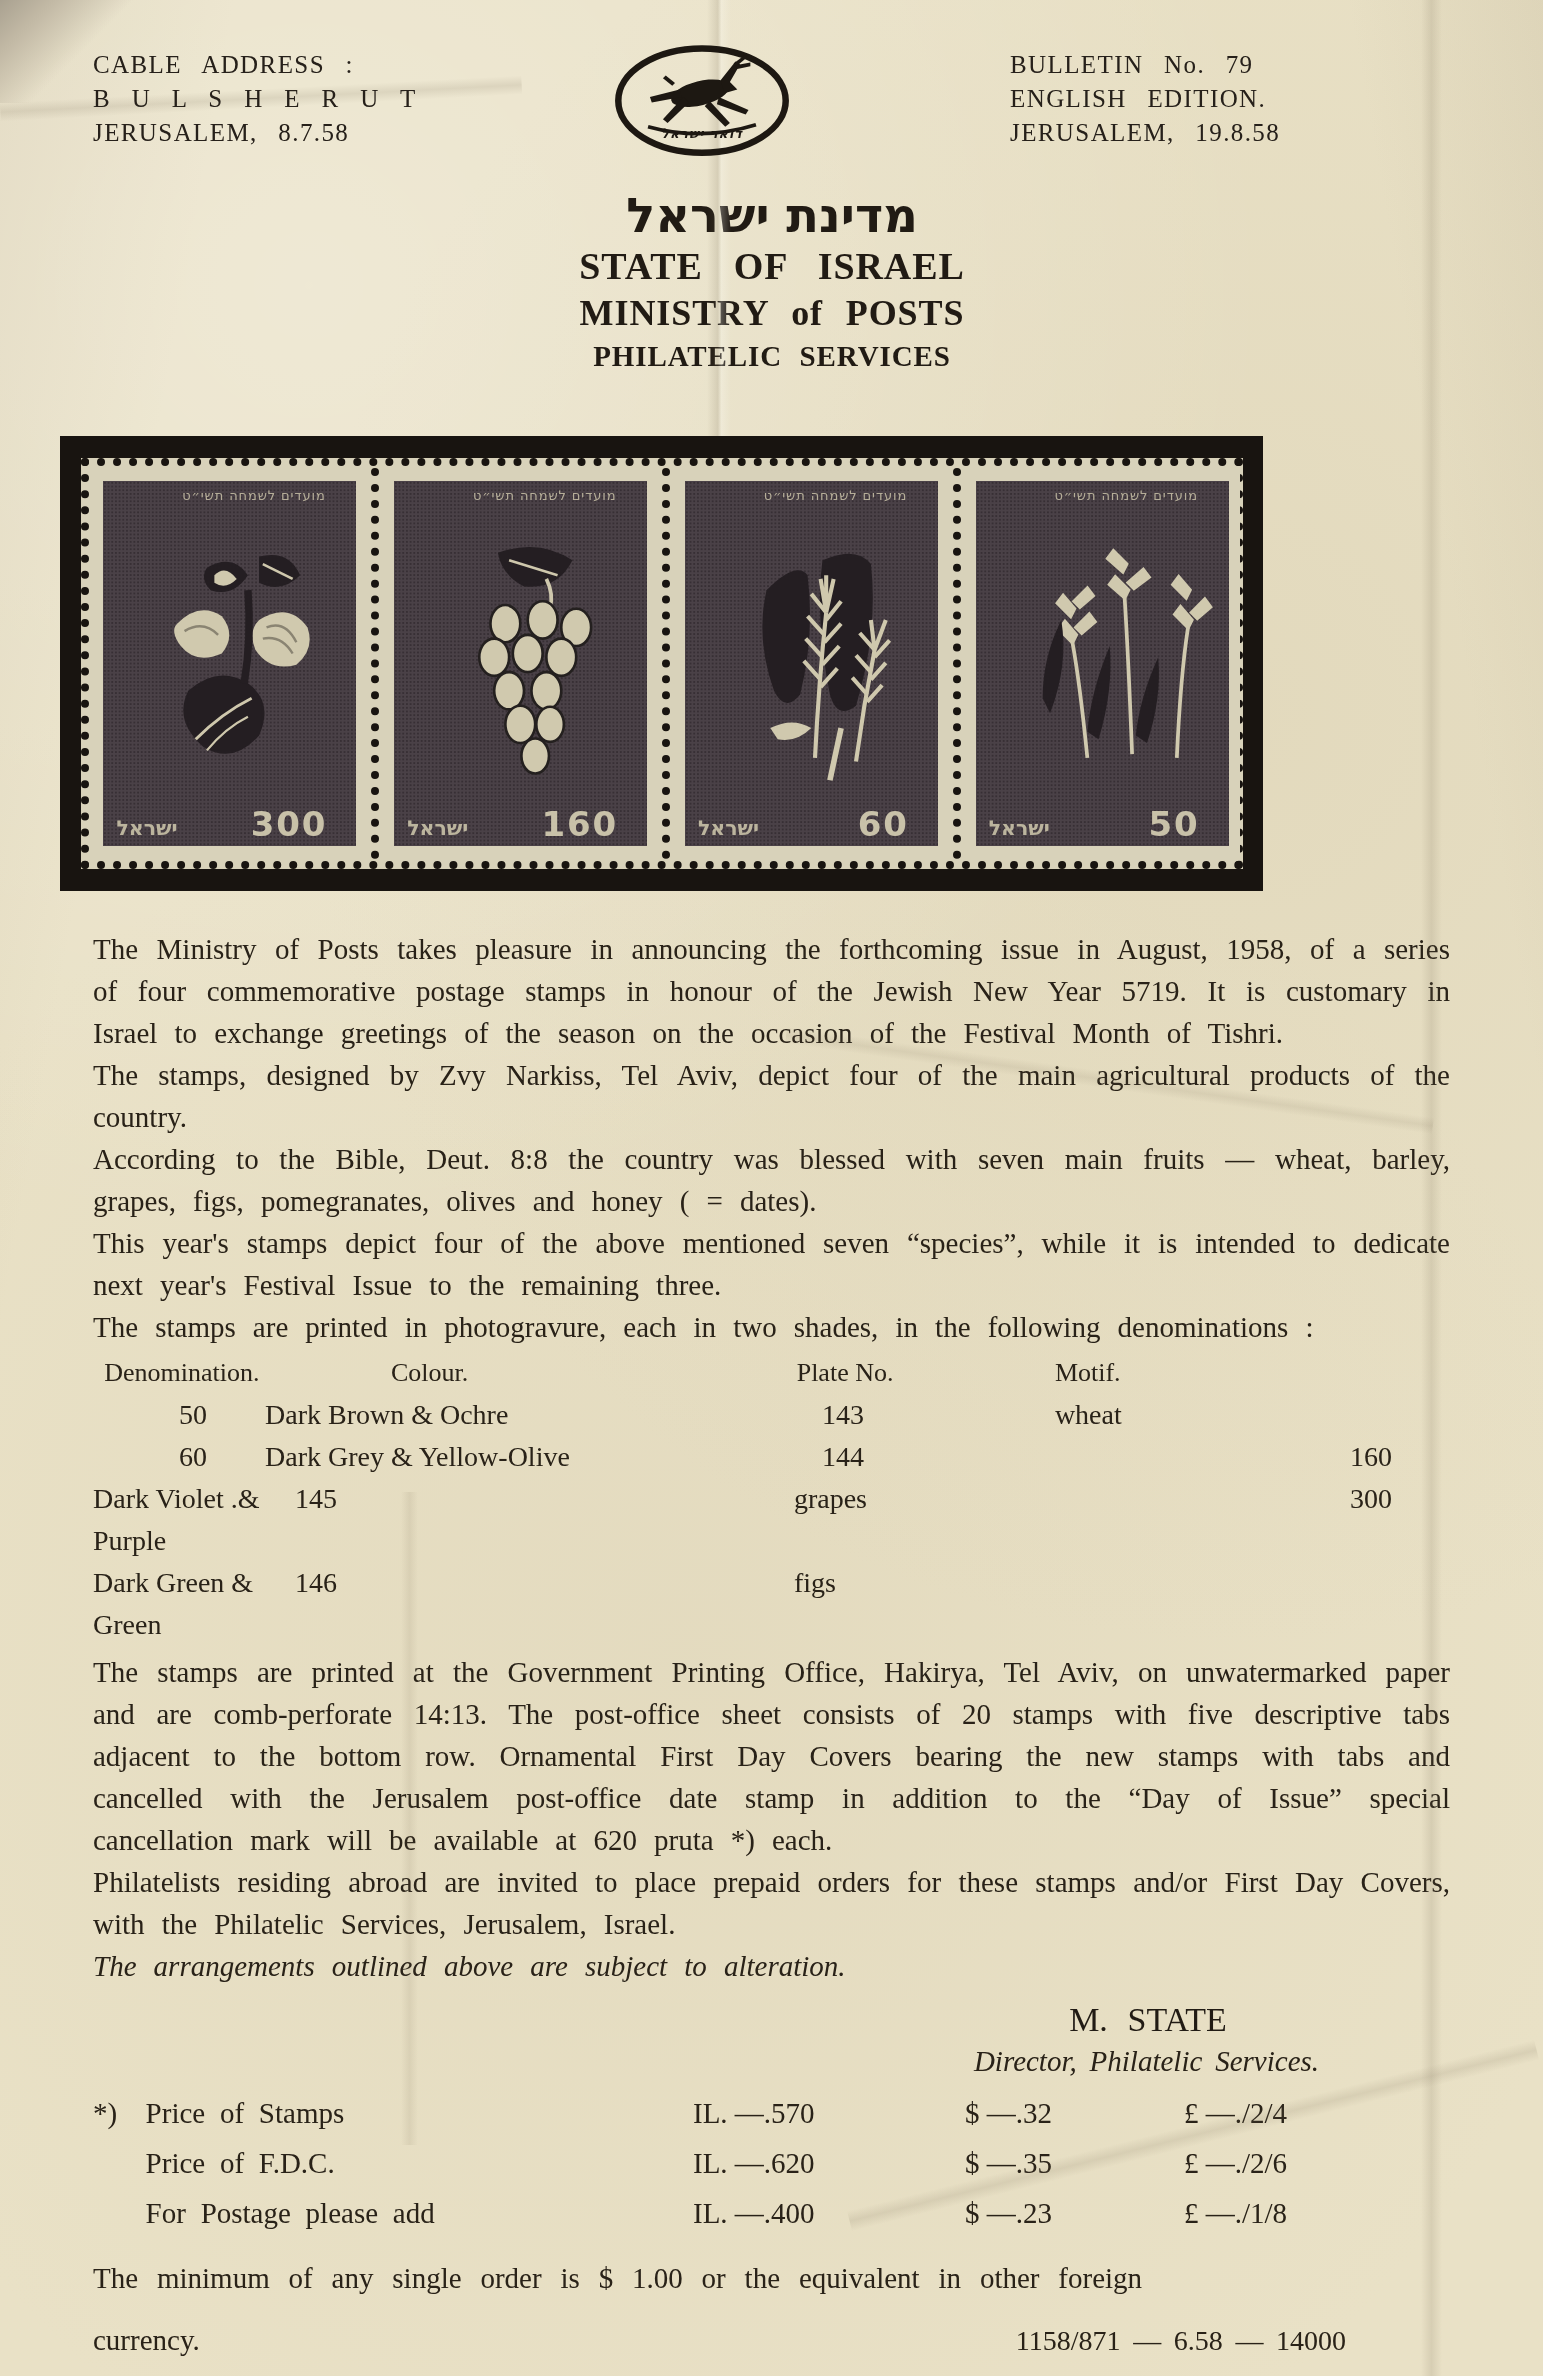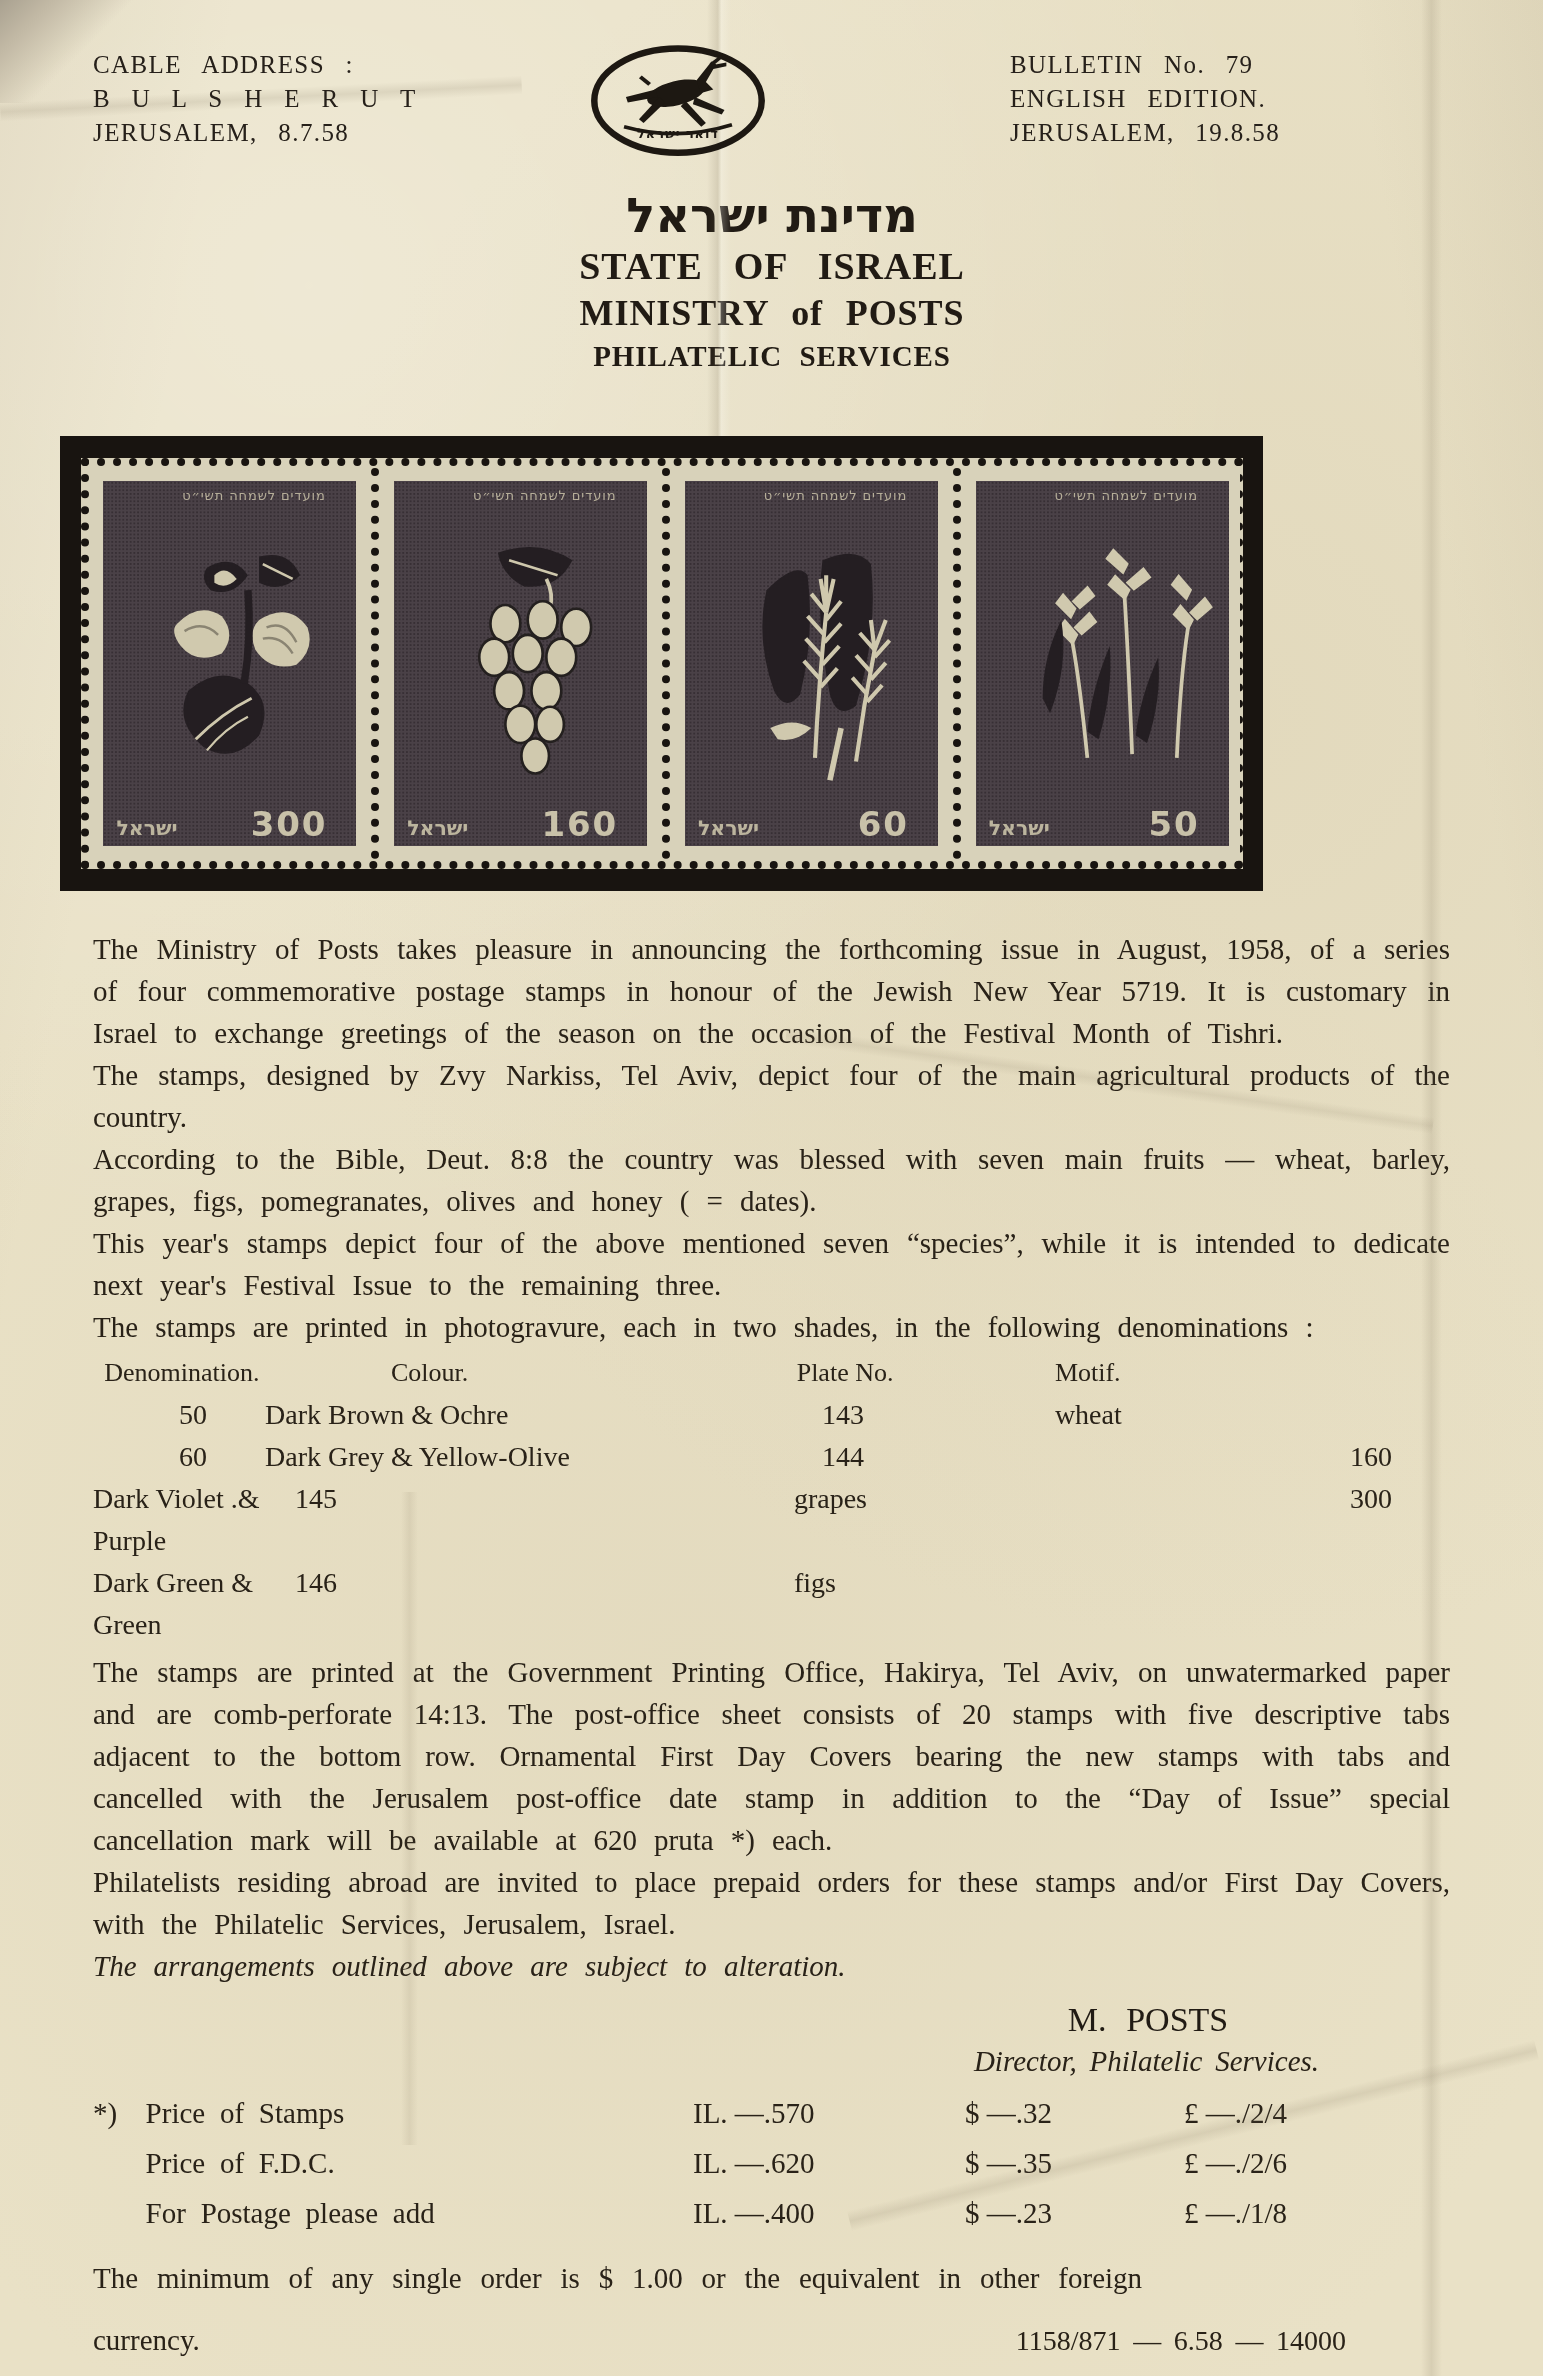--- a/index.html
+++ b/index.html
@@ -29,21 +29,21 @@
   .crease.d2{left:839px;top:2125px;width:708px;height:20.5px;transform:rotate(-14deg);
     background:linear-gradient(180deg,rgba(0,0,0,0),rgba(120,108,84,.15),rgba(0,0,0,0));}
   .crease.m1{left:401px;top:1492px;width:17px;height:653px;
     background:linear-gradient(90deg,rgba(0,0,0,0),rgba(125,112,86,.12),rgba(0,0,0,0));}
 
   
   .hdr{position:relative;margin:48px 89px 0 93px;height:116px;}
   .hdr-left{position:absolute;left:0;top:0;}
   .hdr-right{position:absolute;left:917px;top:0;}
   .hdr-line{font-size:25px;line-height:34px;letter-spacing:1.4px;word-spacing:13px;color:#26201a;}
-  .logo{position:absolute;left:492px;top:-11.2px;width:186px;height:131px;}
+  .logo{position:absolute;left:516px;top:-11.2px;width:186px;height:131px;font-style:italic;}
   .logo svg{display:block;}
   .logo-caption{position:absolute;left:0;top:89px;width:186px;text-align:center;
     font-size:13px;letter-spacing:0.9px;color:#1d1812;font-family:"DejaVu Sans",sans-serif;font-weight:bold;}
 
   
   .masthead{margin-top:24px;text-align:center;}
   .mh-hebrew{font-family:"DejaVu Sans",sans-serif;font-weight:bold;font-size:48px;line-height:54px;color:#211b14;}
   .mh-1{font-size:38px;line-height:48px;font-weight:bold;word-spacing:20.5px;letter-spacing:0.9px;color:#211b14;}
   .mh-2{font-size:36px;line-height:47px;font-weight:bold;word-spacing:13px;letter-spacing:0.9px;color:#211b14;}
   .mh-3{font-size:29px;line-height:39px;font-weight:bold;word-spacing:9.3px;letter-spacing:0.9px;color:#211b14;}
@@ -307,21 +307,21 @@
     <div class="td c4">figs</div>
   </div>
 
   <div class="body-txt" style="margin-top:5.6px;">
     <p>The stamps are printed at the Government Printing Office, Hakirya, Tel Aviv, on unwatermarked paper and are comb-perforate 14:13. The post-office sheet consists of 20 stamps with five descriptive tabs adjacent to the bottom row. Ornamental First Day Covers bearing the new stamps with tabs and cancelled with the Jerusalem post-office date stamp in addition to the “Day of Issue” special cancellation mark will be available at 620 pruta *) each.</p>
     <p>Philatelists residing abroad are invited to place prepaid orders for these stamps and/or First Day Covers, with the Philatelic Services, Jerusalem, Israel.</p>
     <p class="ital">The arrangements outlined above are subject to alteration.</p>
   </div>
 
   <div class="sig">
-    <div class="sig-name">M. POSTS</div>
+    <div class="sig-name">M. STATE</div>
     <div class="sig-title">Director, Philatelic Services.</div>
   </div>
 
   <div class="prices">
     <div>*)</div>
     <div class="pr-label">Price of Stamps</div>
     <div class="pr-il">IL. —.570</div>
     <div class="pr-usd">$ —.32</div>
     <div class="pr-gbp">£ —./2/4</div>
 

